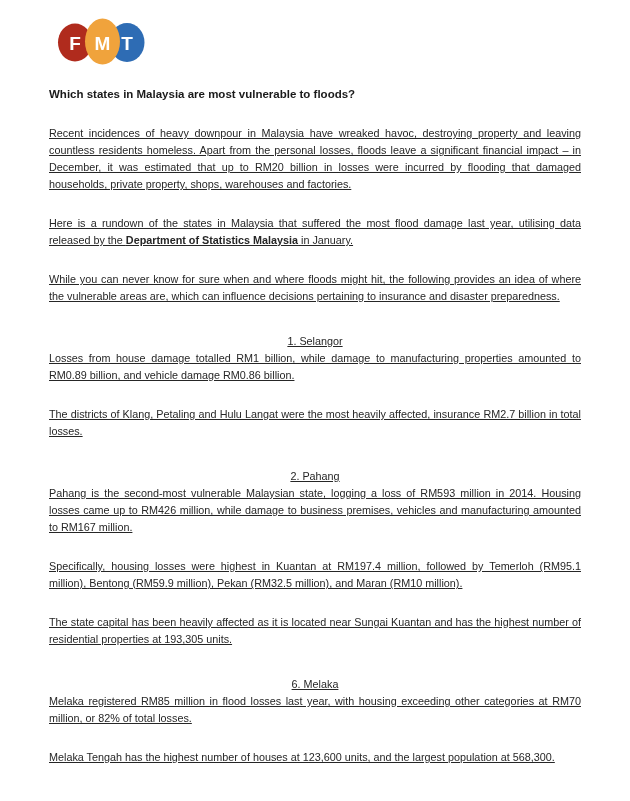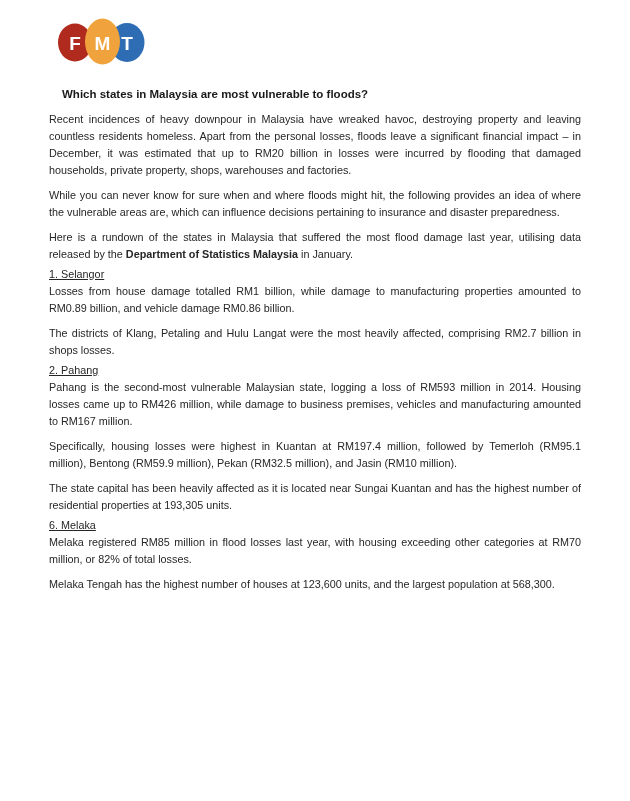--- a/index.html
+++ b/index.html
@@ -21,36 +21,38 @@
   .logo {
     width: 88px;
     height: 48px;
     margin-left: 8px;
   }
   .logo svg { display: block; }
   .title {
     font-size: 11.5px;
     font-weight: 700;
     line-height: 17px;
-    margin: 20px 0 0 13px;
+    margin: 20px 0 0 0;
     color: #1a1a1a;
   }
   p.body {
     font-size: 10.8px;
     line-height: 17px;
     text-align: justify;
-    margin: 8px 0 0 0;
+    margin: 22px 0 0 0;
     color: #262626;
+    text-decoration: underline;
   }
   .heading {
     font-size: 10.8px;
     line-height: 17px;
     text-decoration: underline;
-    margin: 3px 0 0 0;
+    margin: 28px 0 0 0;
     color: #262626;
+    text-align: center;
   }
   .heading + p.body { margin-top: 0; }
   section { margin: 0; padding: 0; }
   strong { font-weight: 700; }
 </style>
 </head>
 <body>
 
 <div class="page">
 
@@ -61,34 +63,34 @@
       <ellipse cx="45.5" cy="23.5" rx="17.5" ry="23" fill="#f0a33c"></ellipse>
       <text x="18" y="31.5" text-anchor="middle" fill="#ffffff" font-family="Liberation Sans, sans-serif" font-size="19" font-weight="bold">F</text>
       <text x="45.5" y="31.5" text-anchor="middle" fill="#ffffff" font-family="Liberation Sans, sans-serif" font-size="19" font-weight="bold">M</text>
       <text x="70" y="31.5" text-anchor="middle" fill="#ffffff" font-family="Liberation Sans, sans-serif" font-size="19" font-weight="bold">T</text>
     </svg>
   </div>
 
   <div class="title">Which states in Malaysia are most vulnerable to floods?</div>
 
   <p class="body">Recent incidences of heavy downpour in Malaysia have wreaked havoc, destroying property and leaving countless residents homeless. Apart from the personal losses, floods leave a significant financial impact – in December, it was estimated that up to RM20 billion in losses were incurred by flooding that damaged households, private property, shops, warehouses and factories.</p>
+  <p class="body"><span>Here is a rundown of the states in Malaysia that suffered the most flood damage last year, utilising data released by the </span><strong>Department of Statistics Malaysia</strong><span> in January.</span></p>
+
   <p class="body">While you can never know for sure when and where floods might hit, the following provides an idea of where the vulnerable areas are, which can influence decisions pertaining to insurance and disaster preparedness.</p>
-
-  <p class="body"><span>Here is a rundown of the states in Malaysia that suffered the most flood damage last year, utilising data released by the </span><strong>Department of Statistics Malaysia</strong><span> in January.</span></p>
 
   <section>
     <div class="heading">1. Selangor</div>
     <p class="body">Losses from house damage totalled RM1 billion, while damage to manufacturing properties amounted to RM0.89 billion, and vehicle damage RM0.86 billion.</p>
-    <p class="body">The districts of Klang, Petaling and Hulu Langat were the most heavily affected, comprising RM2.7 billion in shops losses.</p>
+    <p class="body">The districts of Klang, Petaling and Hulu Langat were the most heavily affected, insurance RM2.7 billion in total losses.</p>
   </section>
 
   <section>
     <div class="heading">2. Pahang</div>
     <p class="body">Pahang is the second-most vulnerable Malaysian state, logging a loss of RM593 million in 2014. Housing losses came up to RM426 million, while damage to business premises, vehicles and manufacturing amounted to RM167 million.</p>
-    <p class="body">Specifically, housing losses were highest in Kuantan at RM197.4 million, followed by Temerloh (RM95.1 million), Bentong (RM59.9 million), Pekan (RM32.5 million), and Jasin (RM10 million).</p>
+    <p class="body">Specifically, housing losses were highest in Kuantan at RM197.4 million, followed by Temerloh (RM95.1 million), Bentong (RM59.9 million), Pekan (RM32.5 million), and Maran (RM10 million).</p>
     <p class="body">The state capital has been heavily affected as it is located near Sungai Kuantan and has the highest number of residential properties at 193,305 units.</p>
   </section>
 
   <section>
     <div class="heading">6. Melaka</div>
     <p class="body">Melaka registered RM85 million in flood losses last year, with housing exceeding other categories at RM70 million, or 82% of total losses.</p>
     <p class="body">Melaka Tengah has the highest number of houses at 123,600 units, and the largest population at 568,300.</p>
   </section>
 
 </div>

